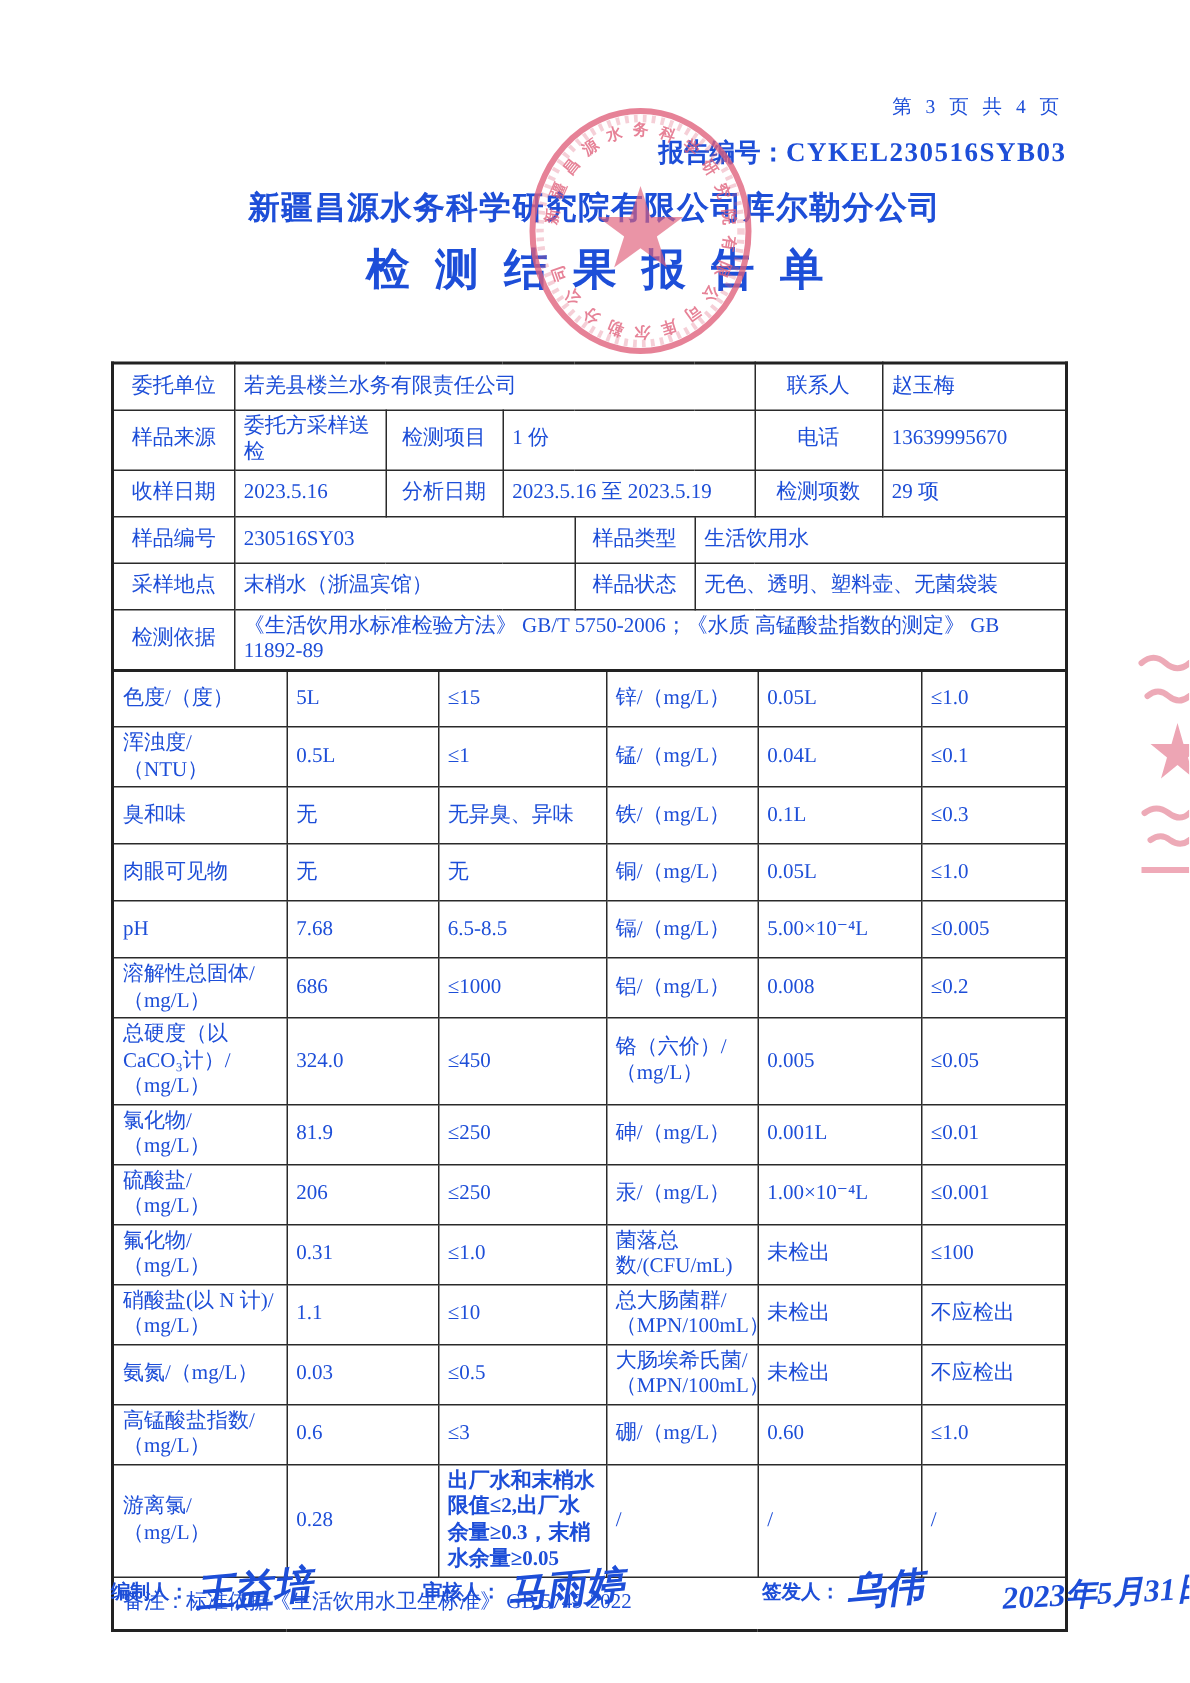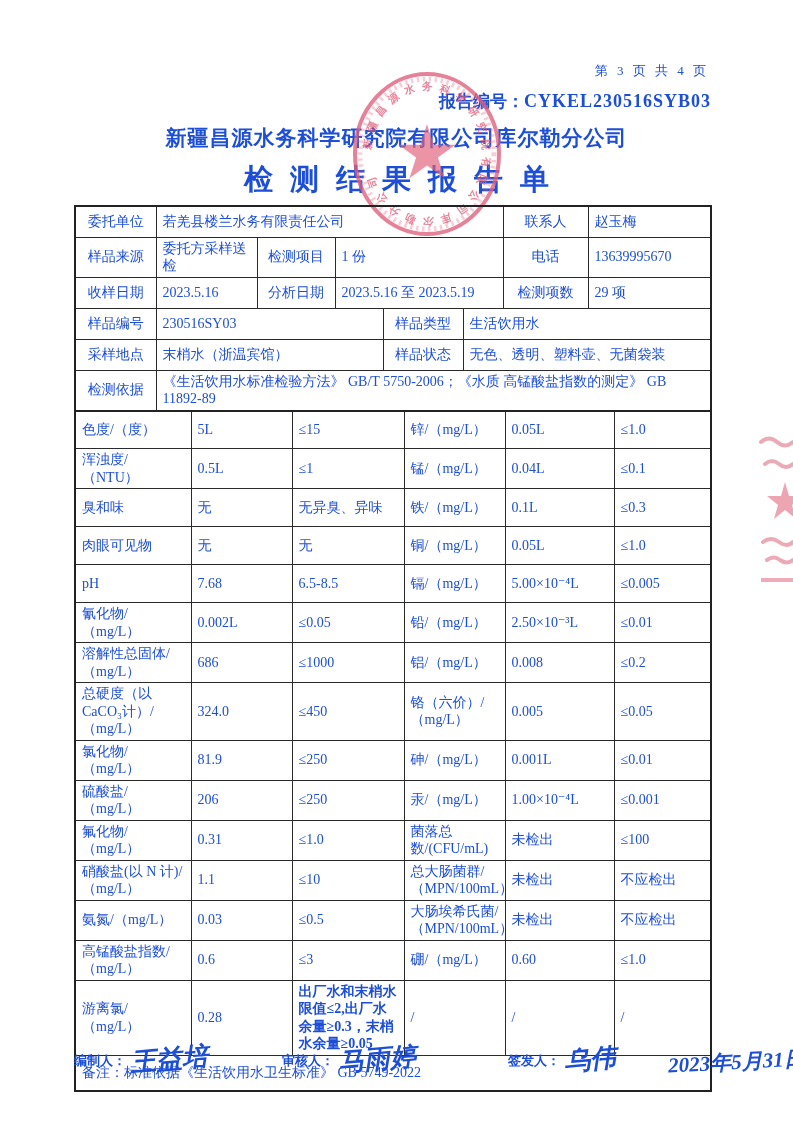--- a/index.html
+++ b/index.html
@@ -15,21 +15,21 @@
            font-size:21px;font-weight:700;letter-spacing:1px;}
   .doc-title{position:absolute;top:160px;left:0;width:100%;text-align:center;
              font-size:29px;font-weight:700;letter-spacing:17px;text-indent:17px;}
 
   
   .stamp{position:absolute;left:349px;top:68px;width:156px;height:172px;opacity:.78;pointer-events:none;}
   .stamp-right{position:absolute;right:0;top:430px;width:38px;height:158px;opacity:.7;pointer-events:none;}
 
   
   .tables{position:absolute;left:74px;top:205px;width:636px;}
-  table.tbl{border-collapse:collapse;table-layout:fixed;width:636px;border:2px solid #222;}
+  table.tbl{border-collapse:collapse;table-layout:fixed;width:636px;border:2px solid #222;margin-top:36px;}
   table.tbl td{border:1.5px solid #2a2a2a;font-size:14px;vertical-align:middle;
                padding:2px 6px;line-height:1.25;overflow:hidden;}
   table.main{margin-top:-2px;}
   .info tr{height:31px;}
   td.lbl{text-align:center;padding:2px 2px;}
   td.l{text-align:left;padding-left:10px;}
   td.c{font-family:Liberation Serif, serif;}
   .hdr td{text-align:center;height:34px;}
   .r38{height:38px}.r40{height:40px}.r52{height:52px}
   td.small{font-size:9.5px;font-weight:700;line-height:1.55;padding:2px 4px;}
@@ -180,28 +180,20 @@
         <td class="l">≤1.0</td>
       </tr>
       <tr class="r38">
         <td class="l">pH</td>
         <td class="l">7.68</td>
         <td class="l">6.5-8.5</td>
         <td class="l">镉/（mg/L）</td>
         <td class="l">5.00×10⁻⁴L</td>
         <td class="l">≤0.005</td>
       </tr>
-      <tr class="r38">
-        <td class="l">氰化物/（mg/L）</td>
-        <td class="l">0.002L</td>
-        <td class="l">≤0.05</td>
-        <td class="l">铅/（mg/L）</td>
-        <td class="l">2.50×10⁻³L</td>
-        <td class="l">≤0.01</td>
-      </tr>
       <tr class="r40">
         <td class="l">溶解性总固体/（mg/L）</td>
         <td class="l">686</td>
         <td class="l">≤1000</td>
         <td class="l">铝/（mg/L）</td>
         <td class="l">0.008</td>
         <td class="l">≤0.2</td>
       </tr>
       <tr class="r40">
         <td class="l">总硬度（以CaCO₃计）/（mg/L）</td>

